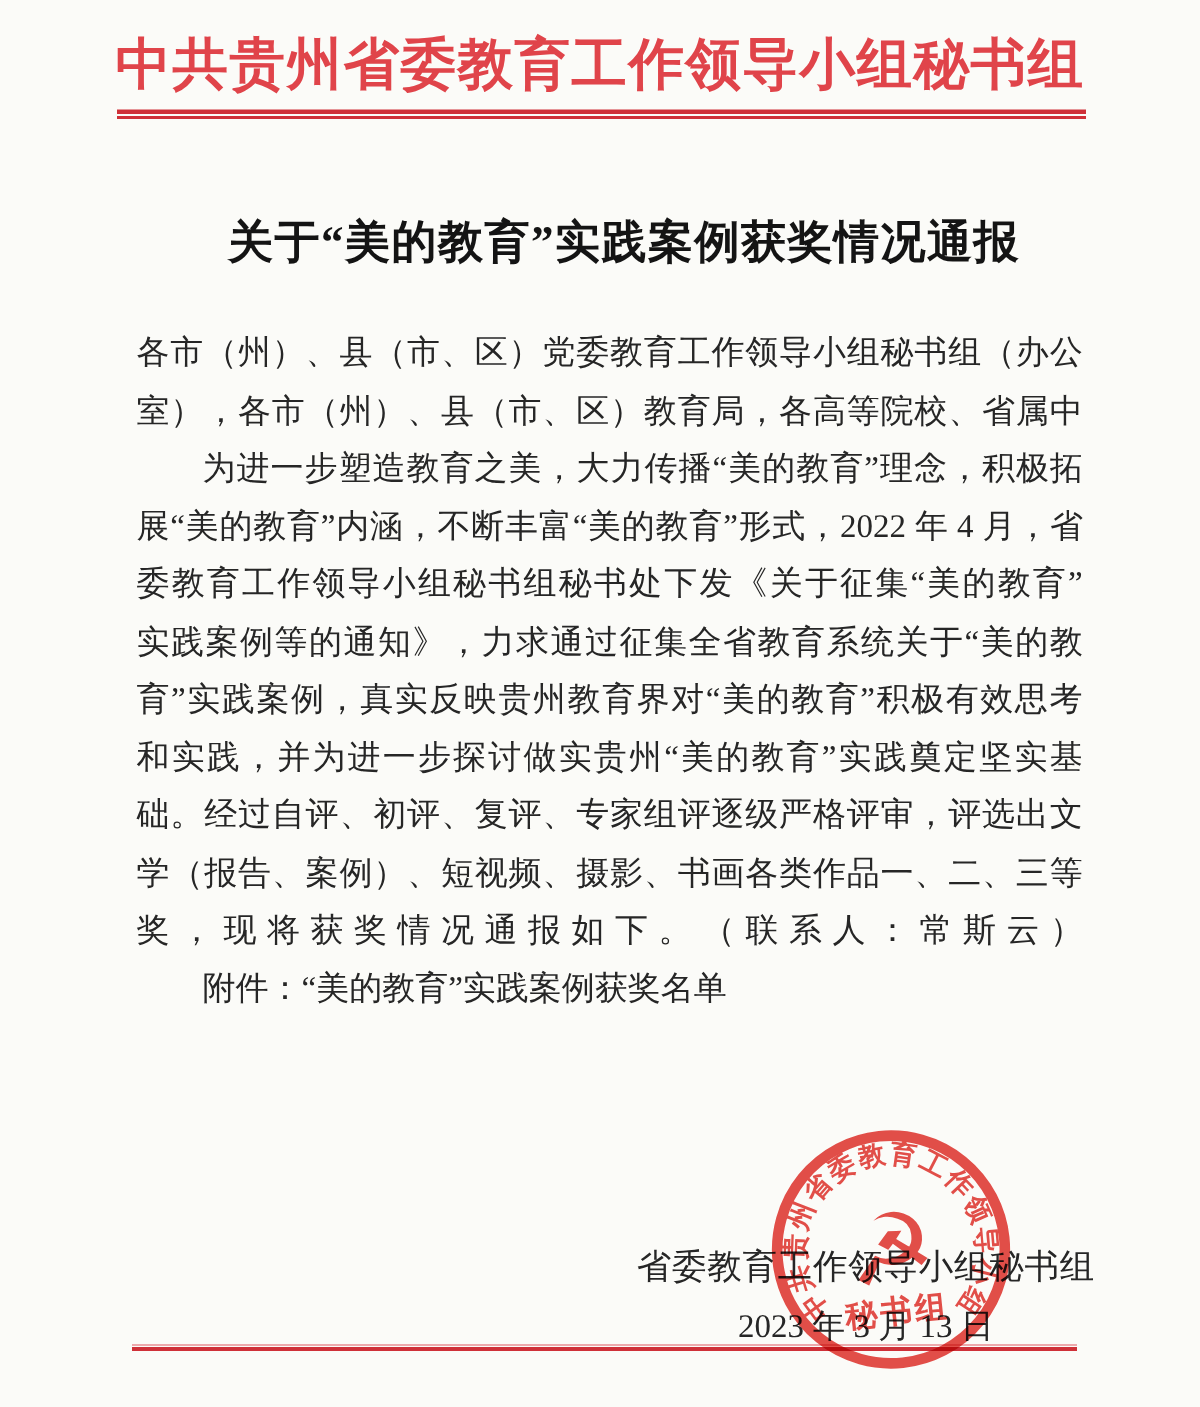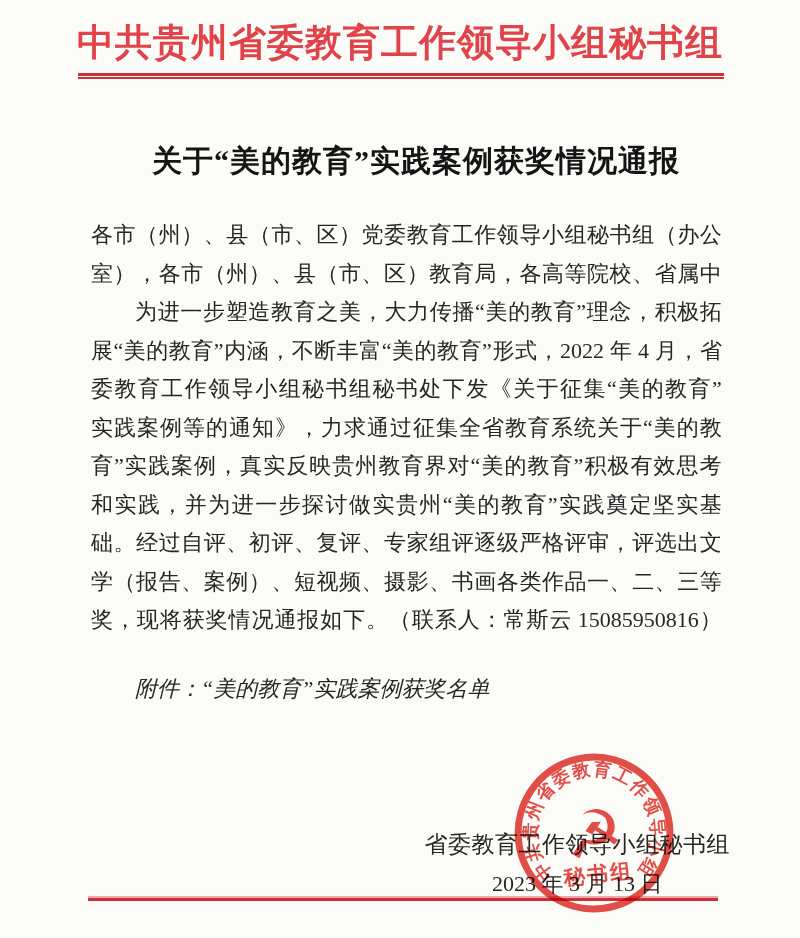--- a/index.html
+++ b/index.html
@@ -44,26 +44,24 @@
   .doc-line{
     display:flex;
     align-items:center;
     height:38.5px;
     white-space:pre;
   }
   .doc-line.fill{justify-content:space-between;}
   .doc-line.indent{padding-left:44px;}
   .doc-line span{white-space:pre;}
   .attachment{
-    margin-top:30px;
     padding-left:44px;
     height:38.5px;
     display:flex;align-items:center;
     white-space:nowrap;
-    font-style:italic;
   }
   .sign-block{
     position:absolute;
     top:826px;right:70px;
     text-align:center;
   }
   .signature-line{
     font-size:23px;
     height:38.5px;line-height:38.5px;
     letter-spacing:0.5px;
@@ -127,21 +125,21 @@
       </div>
     <div class="para">
         <div class="doc-line indent fill"><span>为</span><span>进</span><span>一</span><span>步</span><span>塑</span><span>造</span><span>教</span><span>育</span><span>之</span><span>美</span><span>，</span><span>大</span><span>力</span><span>传</span><span>播</span><span>“</span><span>美</span><span>的</span><span>教</span><span>育</span><span>”</span><span>理</span><span>念</span><span>，</span><span>积</span><span>极</span><span>拓</span></div>
         <div class="doc-line fill"><span>展</span><span>“</span><span>美</span><span>的</span><span>教</span><span>育</span><span>”</span><span>内</span><span>涵</span><span>，</span><span>不</span><span>断</span><span>丰</span><span>富</span><span>“</span><span>美</span><span>的</span><span>教</span><span>育</span><span>”</span><span>形</span><span>式</span><span>，</span><span>2022 </span><span>年</span><span> 4 </span><span>月</span><span>，</span><span>省</span></div>
         <div class="doc-line fill"><span>委</span><span>教</span><span>育</span><span>工</span><span>作</span><span>领</span><span>导</span><span>小</span><span>组</span><span>秘</span><span>书</span><span>组</span><span>秘</span><span>书</span><span>处</span><span>下</span><span>发</span><span>《</span><span>关</span><span>于</span><span>征</span><span>集</span><span>“</span><span>美</span><span>的</span><span>教</span><span>育</span><span>”</span></div>
         <div class="doc-line fill"><span>实</span><span>践</span><span>案</span><span>例</span><span>等</span><span>的</span><span>通</span><span>知</span><span>》</span><span>，</span><span>力</span><span>求</span><span>通</span><span>过</span><span>征</span><span>集</span><span>全</span><span>省</span><span>教</span><span>育</span><span>系</span><span>统</span><span>关</span><span>于</span><span>“</span><span>美</span><span>的</span><span>教</span></div>
         <div class="doc-line fill"><span>育</span><span>”</span><span>实</span><span>践</span><span>案</span><span>例</span><span>，</span><span>真</span><span>实</span><span>反</span><span>映</span><span>贵</span><span>州</span><span>教</span><span>育</span><span>界</span><span>对</span><span>“</span><span>美</span><span>的</span><span>教</span><span>育</span><span>”</span><span>积</span><span>极</span><span>有</span><span>效</span><span>思</span><span>考</span></div>
         <div class="doc-line fill"><span>和</span><span>实</span><span>践</span><span>，</span><span>并</span><span>为</span><span>进</span><span>一</span><span>步</span><span>探</span><span>讨</span><span>做</span><span>实</span><span>贵</span><span>州</span><span>“</span><span>美</span><span>的</span><span>教</span><span>育</span><span>”</span><span>实</span><span>践</span><span>奠</span><span>定</span><span>坚</span><span>实</span><span>基</span></div>
         <div class="doc-line fill"><span>础</span><span>。</span><span>经</span><span>过</span><span>自</span><span>评</span><span>、</span><span>初</span><span>评</span><span>、</span><span>复</span><span>评</span><span>、</span><span>专</span><span>家</span><span>组</span><span>评</span><span>逐</span><span>级</span><span>严</span><span>格</span><span>评</span><span>审</span><span>，</span><span>评</span><span>选</span><span>出</span><span>文</span></div>
         <div class="doc-line fill"><span>学</span><span>（</span><span>报</span><span>告</span><span>、</span><span>案</span><span>例</span><span>）</span><span>、</span><span>短</span><span>视</span><span>频</span><span>、</span><span>摄</span><span>影</span><span>、</span><span>书</span><span>画</span><span>各</span><span>类</span><span>作</span><span>品</span><span>一</span><span>、</span><span>二</span><span>、</span><span>三</span><span>等</span></div>
-        <div class="doc-line fill"><span>奖</span><span>，</span><span>现</span><span>将</span><span>获</span><span>奖</span><span>情</span><span>况</span><span>通</span><span>报</span><span>如</span><span>下</span><span>。</span><span>（</span><span>联</span><span>系</span><span>人</span><span>：</span><span>常</span><span>斯</span><span>云</span><span> 15085950816</span><span>）</span></div>
+        <div class="doc-line fill"><span>奖</span><span>，</span><span>现</span><span>将</span><span>获</span><span>奖</span><span>情</span><span>况</span><span>通</span><span>报</span><span>如</span><span>下</span><span>。</span><span>（</span><span>联</span><span>系</span><span>人</span><span>：</span><span>常</span><span>斯</span><span>云</span><span>）</span></div>
       </div>
     <div class="attachment">附件：“美的教育”实践案例获奖名单</div>
   </div>
 
   <div class="sign-block">
     <div class="signature-line">省委教育工作领导小组秘书组</div>
     <div class="date-line">2023 年 3 月 13 日</div>
   </div>
 
   <div class="rule-bottom"></div>

